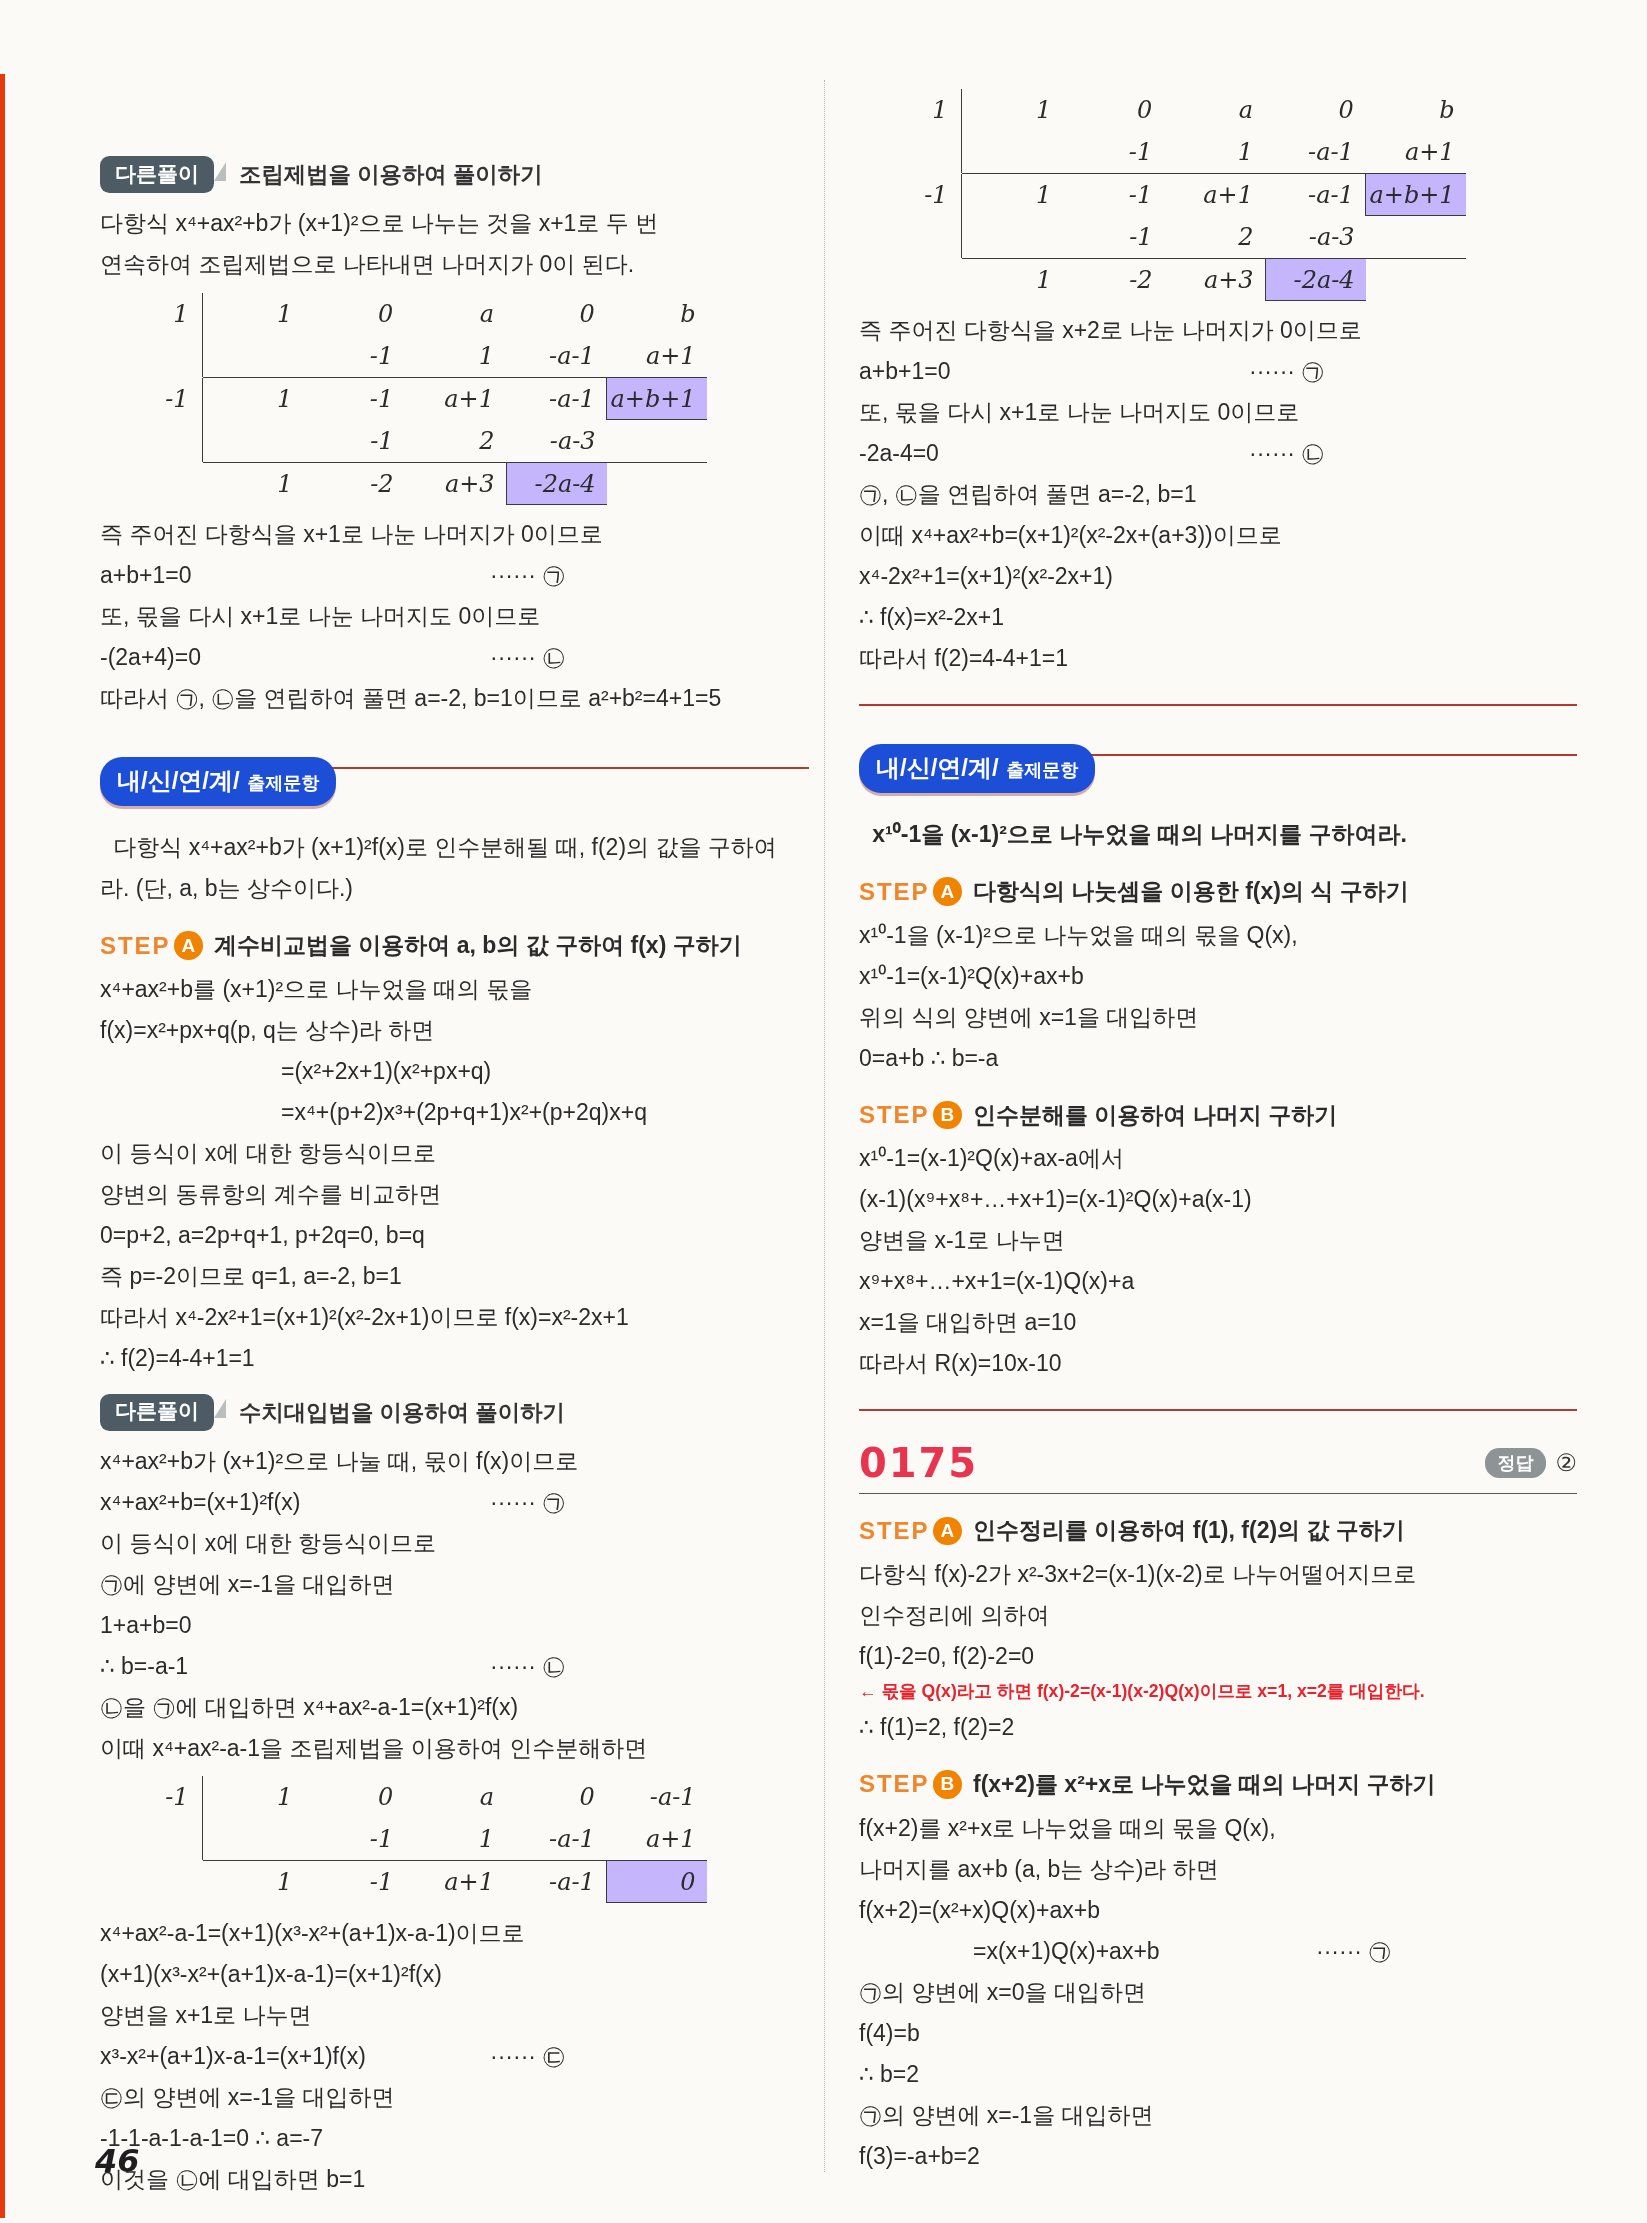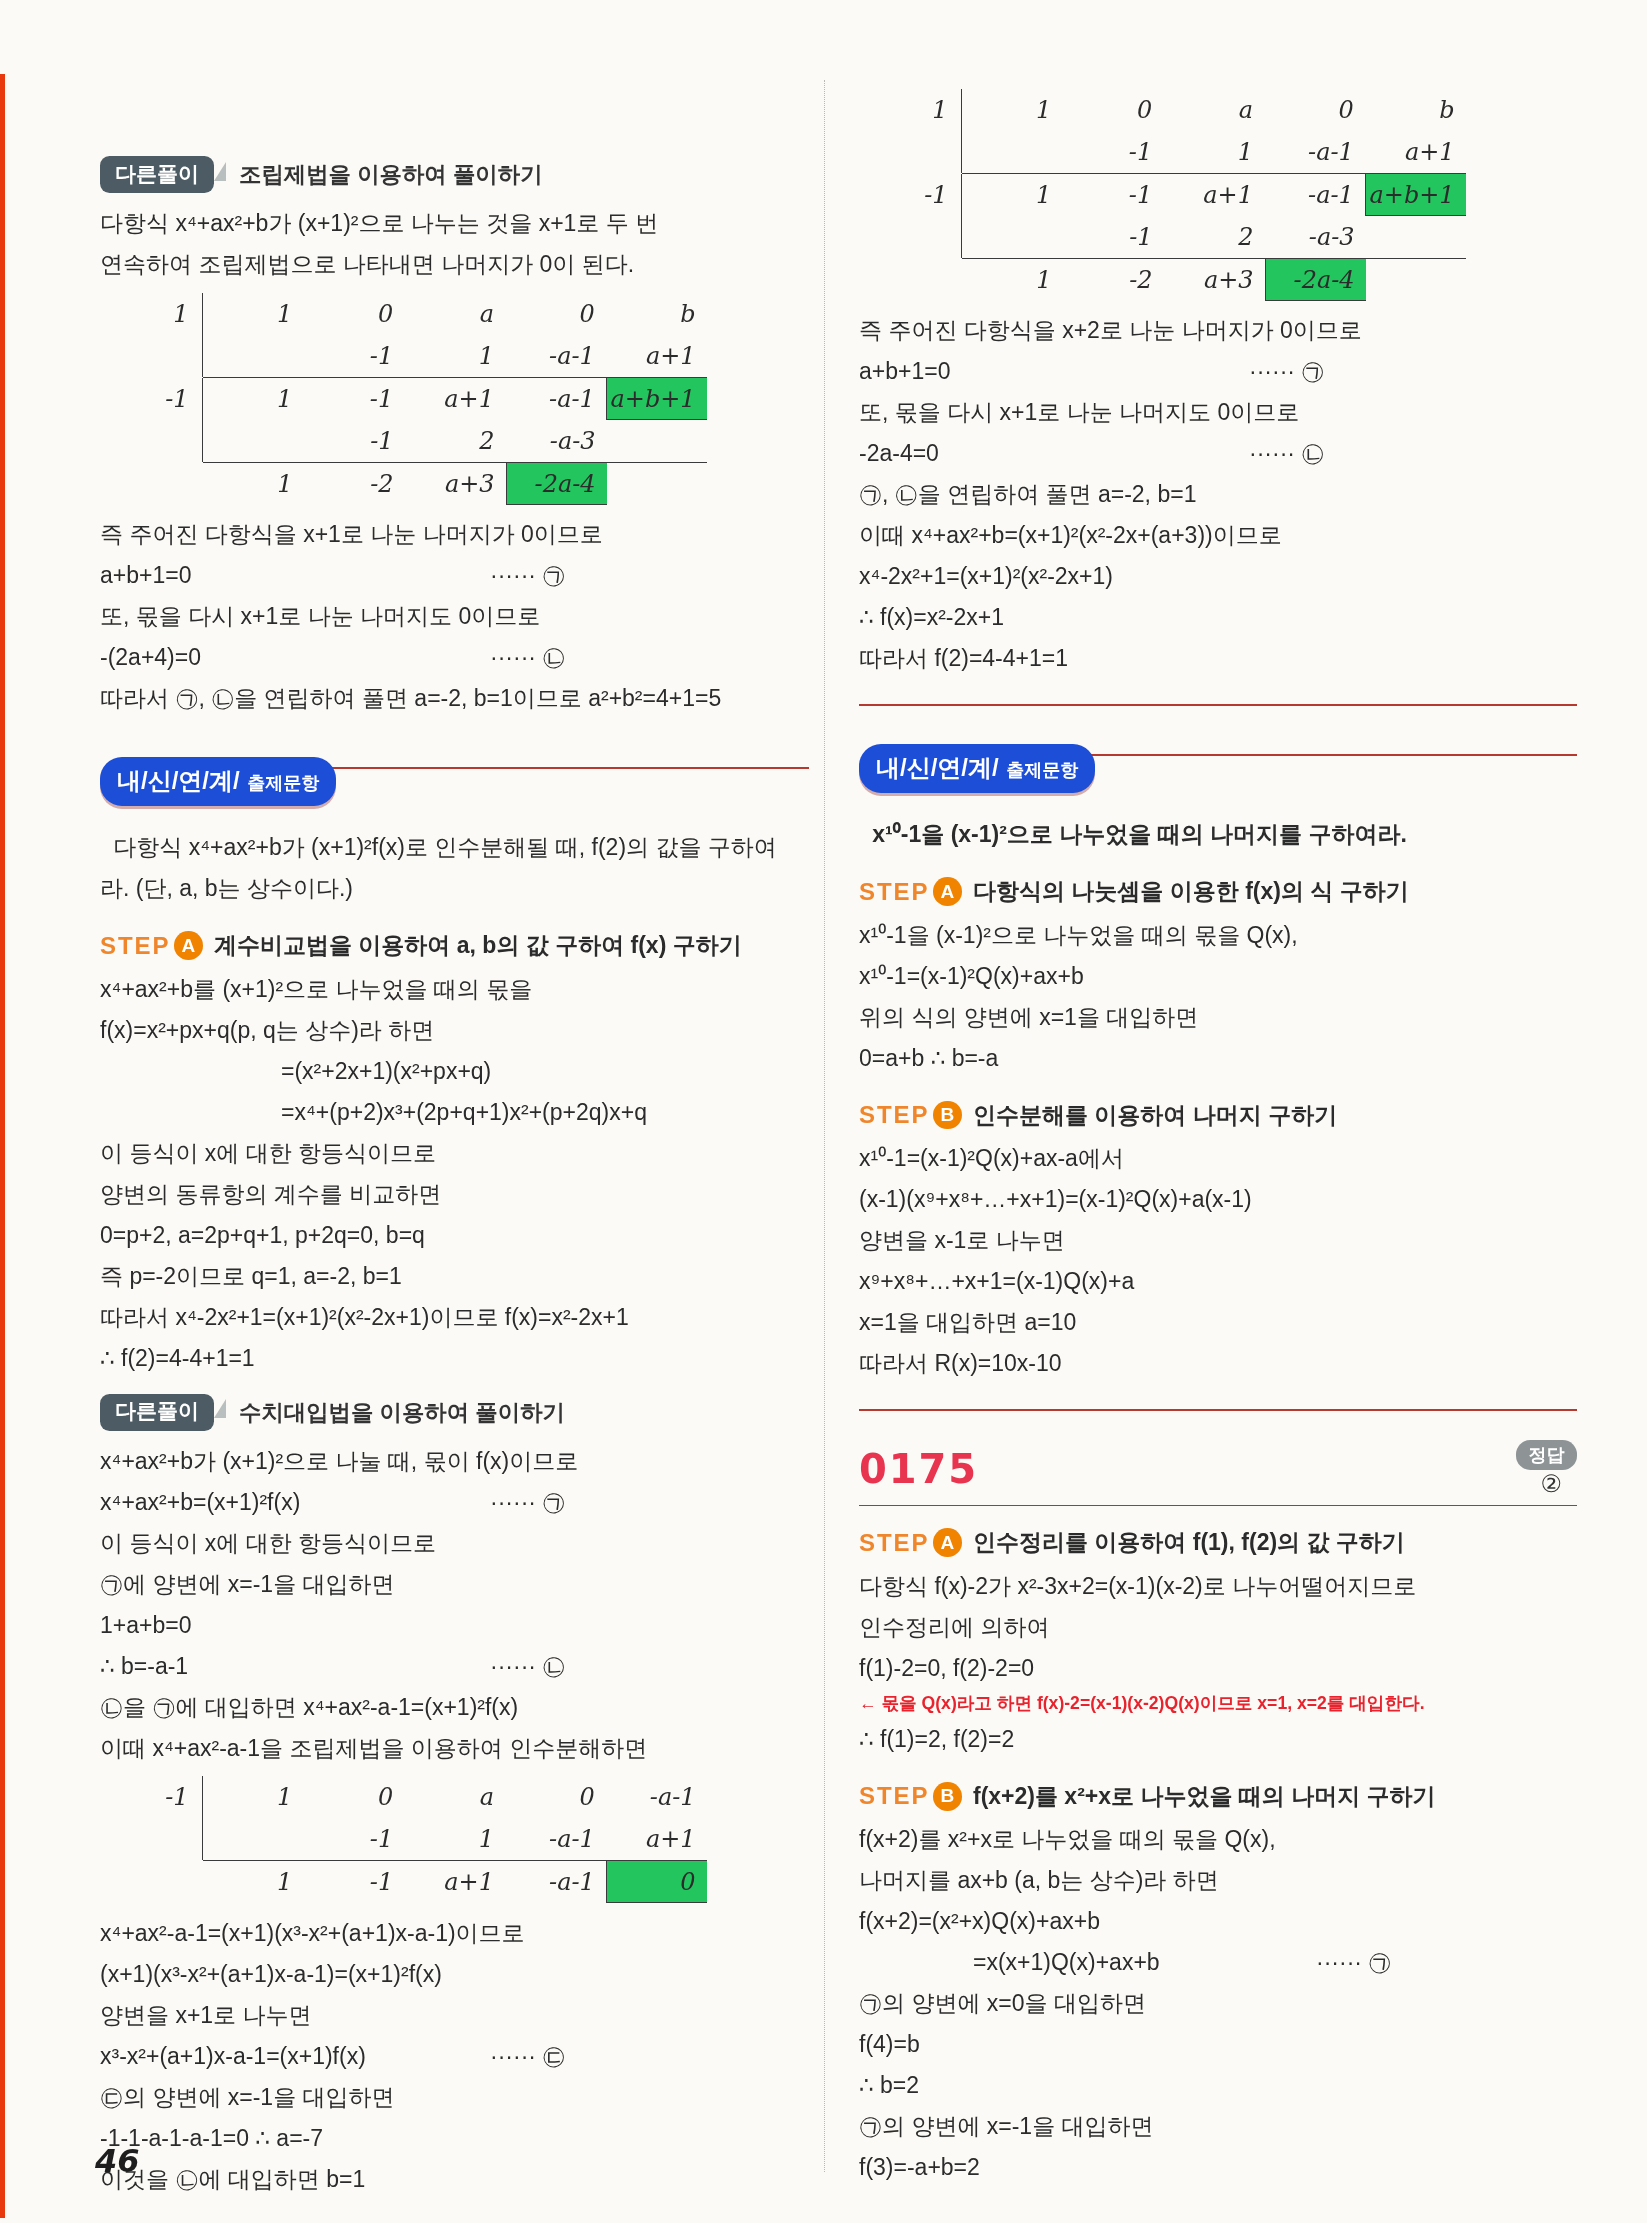--- a/index.html
+++ b/index.html
@@ -17,21 +17,21 @@
   .note{height:30px;line-height:28.5px;font-size:17.6px;color:#e8232d;font-weight:bold;}
 
   .para{margin:1.9px 0;}
 
   
   .syn{margin:7.6px 0 9.5px 36px;width:571px;font-family:"DejaVu Serif",serif;font-style:italic;font-size:24px;}
   .trow{display:flex;align-items:stretch;height:42px;}
   .th{width:67px;text-align:right;padding-right:13.3px;line-height:42px;box-sizing:border-box;}
   .th.bar{border-right:1.9px solid #3a3a3a;}
   .tc{width:101px;text-align:right;padding-right:11.4px;line-height:42px;box-sizing:border-box;}
-  .hl{background:#22c55e;}
+  .hl{background:#c4b5fd;}
   .boxed{border-left:1.9px solid #3a3a3a;border-bottom:1.9px solid #3a3a3a;}
   .trule{border-top:1.9px solid #3a3a3a;margin-left:67px;}
 
   
   .alt-head{margin:15px 0 9.5px;display:flex;align-items:center;}
   .alt-badge{display:inline-block;background:#4d5c64;color:#fff;font-size:21px;font-weight:bold;
              padding:3.8px 15px 5.7px;border-radius:9.5px;position:relative;}
   .alt-badge::after{content:"";position:absolute;right:-12.4px;top:5.7px;
              border-style:solid;border-width:0 0 19px 12.4px;
              border-color:transparent transparent #b9bfbe transparent;}
@@ -48,21 +48,21 @@
   .step{display:flex;align-items:center;margin:21px 0 7.6px;}
   .step-word{color:#f0862c;font-weight:800;font-size:24px;letter-spacing:1.9px;}
   .step-circ{width:28.5px;height:28.5px;border-radius:50%;background:#f08300;color:#fff;font-weight:bold;
              font-size:19px;display:flex;align-items:center;justify-content:center;margin:0 11.4px 0 3.8px;}
   .step-title{font-size:23px;font-weight:bold;color:#2b2b2b;white-space:nowrap;}
 
   .red-sep{border-top:2.9px solid #b5392e;margin:25px 0 0;}
 
   .pnum-row{display:flex;justify-content:space-between;align-items:center;margin:28.5px 0 1.9px;}
   .pnum{font-family:"DejaVu Sans",sans-serif;font-weight:bold;font-size:40px;color:#e8344e;letter-spacing:1.9px;}
-  .ans{display:flex;align-items:center;flex-direction:column;}
+  .ans{display:flex;align-items:center;}
   .ans-pill{background:#8e9496;color:#fff;border-radius:14.3px;font-size:18px;font-weight:bold;padding:2.9px 12.4px;}
   .ans-num{font-size:24px;color:#333;margin-left:9.5px;}
   .p-underline{border-top:1.9px solid #5a5a5a;margin:7.6px 0 3.8px;}
 
   .pageno{position:absolute;left:95px;top:2142px;font-family:"DejaVu Sans",sans-serif;
           font-weight:bold;font-style:italic;font-size:32px;color:#1e1e1e;}
 </style>
 </head>
 <body>
 

